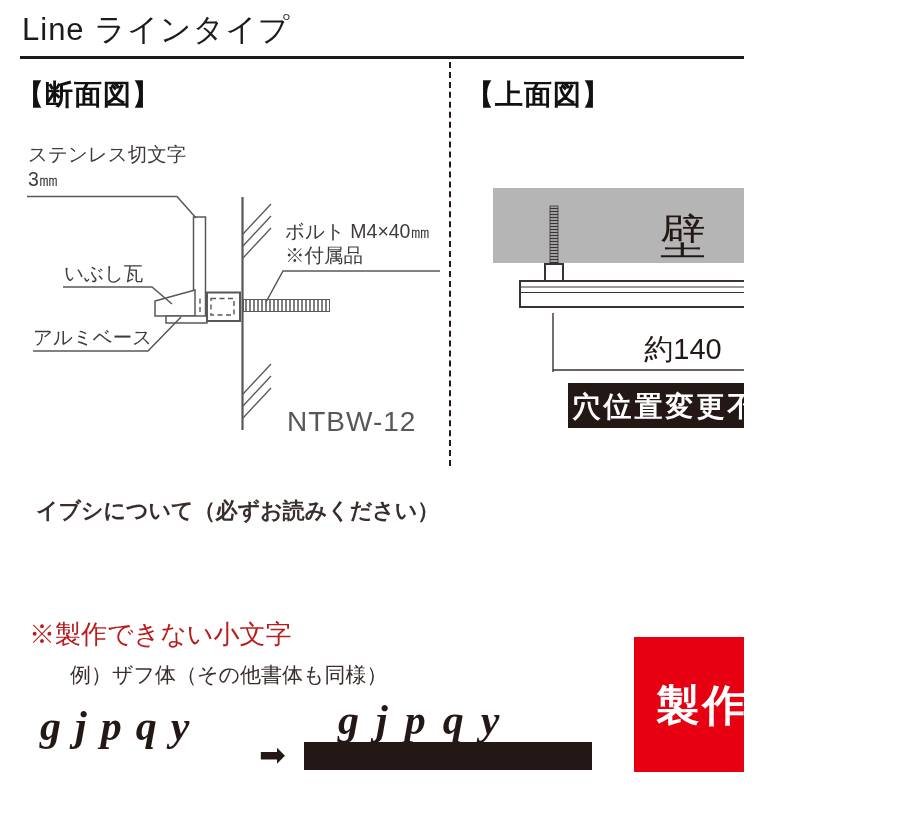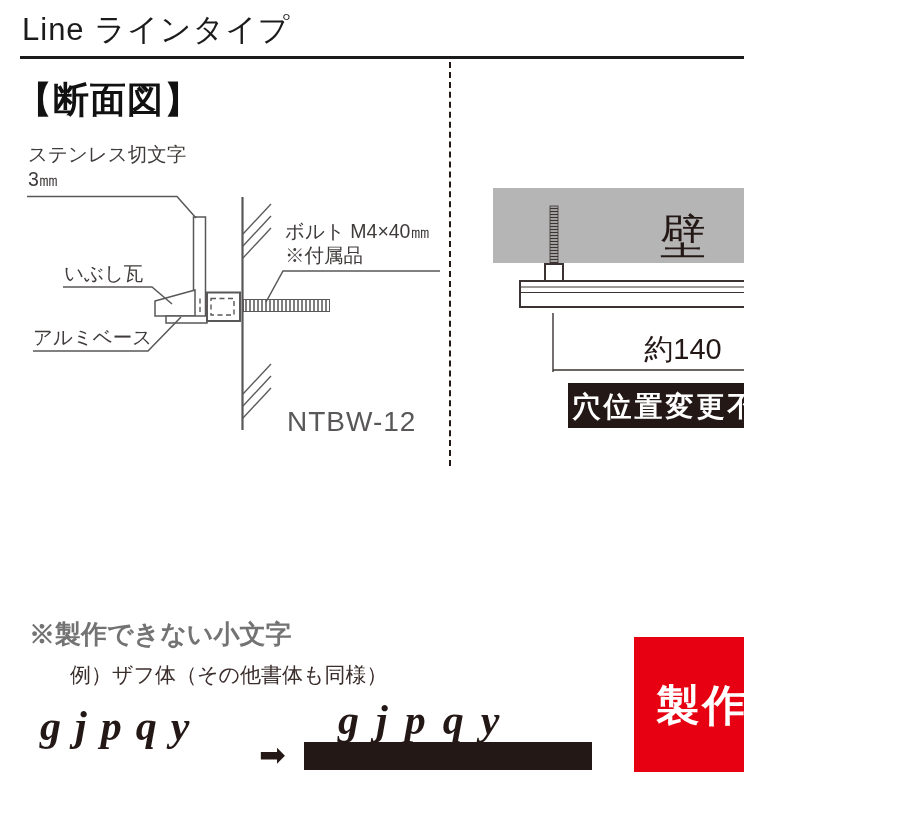--- a/index.html
+++ b/index.html
@@ -8,29 +8,29 @@
   .page { position:relative; width:744px; height:828px; background:#fff; overflow:hidden; }
 
   .abs { position:absolute; }
 
   .page-title { left:22px; top:9px; font-size:31px; font-weight:normal; color:#1b1b1b; letter-spacing:1px; }
   .title-rule { left:20px; top:56px; width:850px; height:3px; background:#1b1b1b; }
 
   .divider-dashed { left:449px; top:62px; height:404px; width:0;
     border-left:2px dashed #231815; }
 
-  .section-heading { font-size:36px; font-weight:bold; color:#111; letter-spacing:1px; }
+  .section-heading { font-size:28px; font-weight:bold; color:#111; letter-spacing:1px; }
   .heading-cross { left:16px; top:76px; }
   .heading-top { left:466px; top:76px; }
 
   .diagram-svg { position:absolute; }
 
   .notice-heading { left:36px; top:496px; font-size:22px; font-weight:bold; color:#3a2e2c; }
   .notice-body { left:33px; top:534px; font-size:27px; line-height:35px; color:#3a2e2c; letter-spacing:0.2px; }
-  .notice-sub { left:29px; top:617px; font-size:26px; font-weight:bold; color:#737373; }
+  .notice-sub { left:29px; top:617px; font-size:26px; font-weight:normal; color:#b91c1c; }
   .notice-example { left:30px; top:661px; font-size:21px; color:#3a2e2c;margin-left:40px; }
 
   .sample-serif { font-family:"Liberation Serif", serif; font-style:italic; font-weight:bold;
     font-size:42px; color:#231815; white-space:nowrap; }
   .sample-left { left:40px; top:702px; letter-spacing:14px; }
   .sample-arrow { left:259px; top:736px; font-size:32px; color:#231815; font-style:normal;
     font-family:"DejaVu Sans", sans-serif; }
   .sample-bar { left:304px; top:742px; width:288px; height:28px; background:#231815; z-index:1; }
   .sample-on-bar { left:338px; top:696px; letter-spacing:17px; z-index:2; }
 
@@ -50,20 +50,21 @@
 </style>
 </head>
 <body>
 
 <div class="page">
 
   <div class="abs page-title">Line ラインタイプ</div>
   <div class="abs title-rule"></div>
 
   <div class="abs section-heading heading-cross">【断面図】</div>
+  <div class="abs section-heading heading-top">【上面図】</div>
 
   <div class="abs divider-dashed"></div>
 
   <svg class="diagram-svg" style="left:20px; top:120px;" width="430" height="350" viewBox="20 120 430 350">
     <defs>
       <pattern id="threadH" patternUnits="userSpaceOnUse" width="4" height="13">
         <line x1="2" y1="0" x2="2" y2="13" stroke="#6a6868" stroke-width="1.7"></line>
       </pattern>
     </defs>
 
@@ -129,20 +130,21 @@
       <line x1="553" y1="313" x2="553" y2="372" class="tline" style="stroke-width:1.4"></line>
       <line x1="813" y1="313" x2="813" y2="372" class="tline" style="stroke-width:1.4"></line>
       <line x1="553" y1="370" x2="813" y2="370" class="tline" style="stroke-width:1.4"></line>
     </g>
     <text x="683" y="359" text-anchor="middle" style="font-size:29px; fill:#231815;">約140</text>
 
     <rect x="568" y="383" width="227" height="45" fill="#231815"></rect>
     <text x="681" y="416" text-anchor="middle" style="font-size:28px; font-weight:bold; fill:#ffffff; letter-spacing:3px;">穴位置変更不可</text>
   </svg>
 
+  <div class="abs notice-heading">イブシについて（必ずお読みください）</div>
   <div class="abs notice-sub">※製作できない小文字</div>
   <div class="abs notice-example">例）ザフ体（その他書体も同様）</div>
 
   <div class="abs sample-serif sample-left">gjpqy</div>
   <div class="abs sample-arrow">➡</div>
   <div class="abs sample-bar"></div>
   <div class="abs sample-serif sample-on-bar">gjpqy</div>
 
   <div class="abs stamp">
     <div>製作</div>

